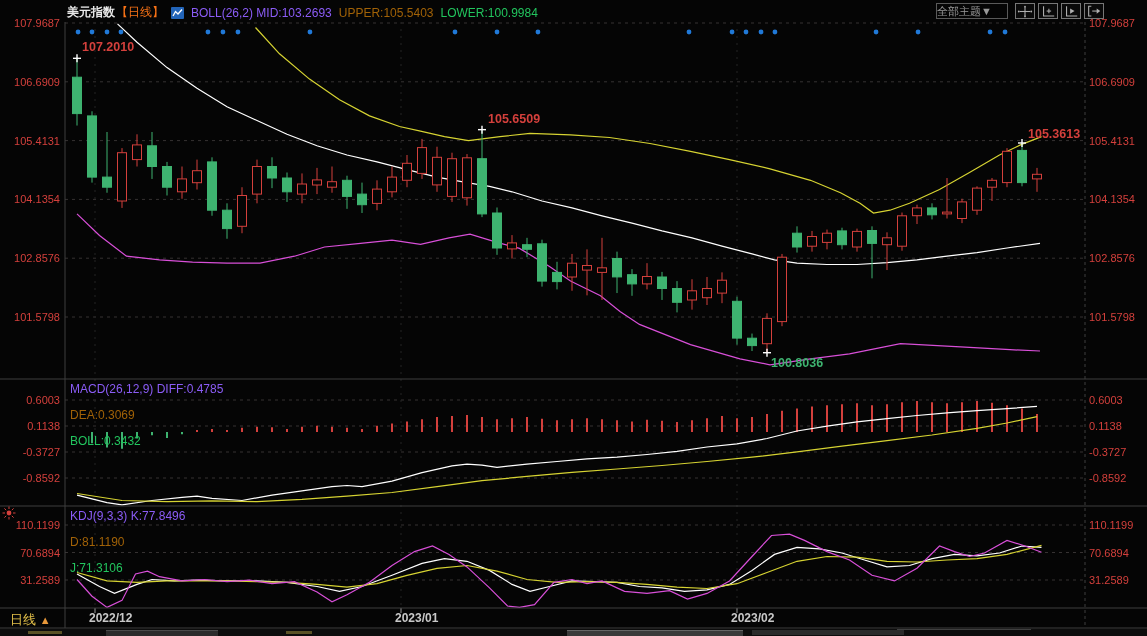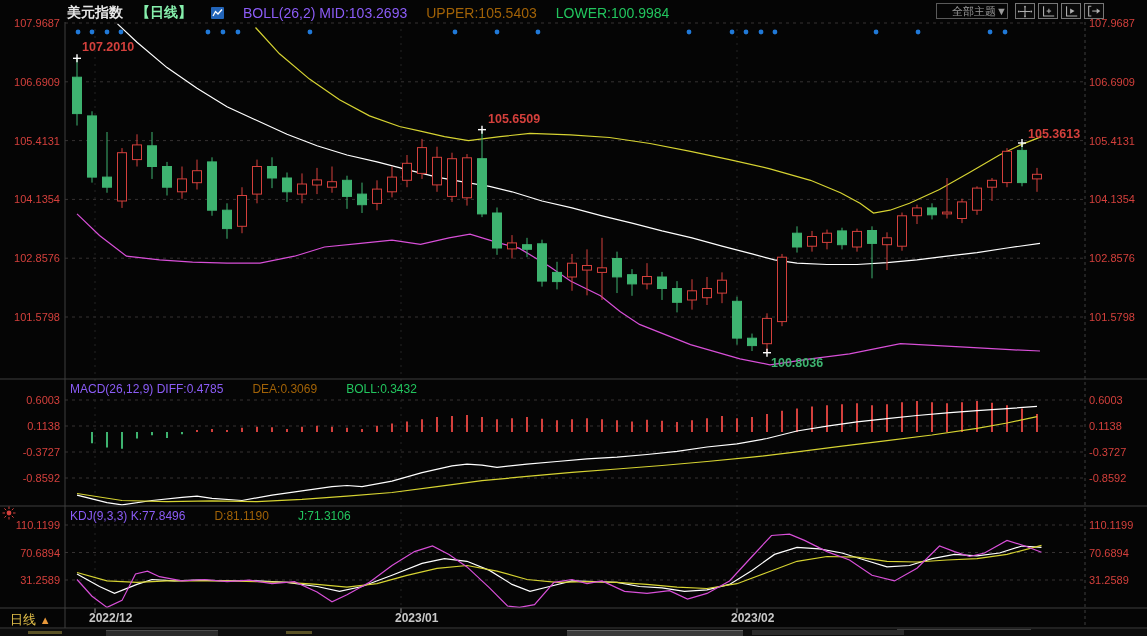--- a/index.html
+++ b/index.html
@@ -1,28 +1,28 @@
 <!DOCTYPE html>
 <html><head>
 <meta charset="utf-8">
 <style>
   html,body{margin:0;padding:0;background:#000;}
   #app{position:relative;width:1147px;height:636px;background:#050505;overflow:hidden;
        font-family:"Liberation Sans","DejaVu Sans",sans-serif;}
   #chart{position:absolute;left:0;top:0;}
   .ov{position:absolute;white-space:nowrap;}
-  .main-header{left:67px;top:4px;font-size:14px;display:flex;align-items:center;gap:19px;text-align:right;}
+  .main-header{left:67px;top:4px;font-size:12px;display:flex;align-items:center;gap:7px;text-align:right;}
   .t-white{color:#e8e8e8;font-weight:bold;}
-  .t-red{color:#86efac;font-weight:bold;}
+  .t-red{color:#f97316;font-weight:normal;}
   .t-yellow{color:#a16207;}
   .t-magenta{color:#22c55e;}
   .t-plain{color:#8b5cf6;}
-  .ind-header{font-size:12px;display:flex;gap:29px;}
+  .ind-header{font-size:12px;display:flex;gap:12px;flex-direction:column;}
   .theme-btn{left:936px;top:3px;width:70px;height:14px;border:1px solid #5a5a5a;color:#9a9a9a;
-             font-size:11px;text-align:right;line-height:14px;cursor:pointer;}
+             font-size:11px;text-align:left;line-height:14px;cursor:pointer;}
   .tools{left:1015px;top:3px;display:flex;gap:3px;}
   .tool-btn{width:18px;height:14px;border:1px solid #777;display:flex;align-items:center;
             justify-content:center;cursor:pointer;background:#0a0a0a;}
   .period-box{left:10px;top:611px;font-size:13px;font-weight:normal;color:#e4c14a;cursor:pointer;}
   .period-box .arrow{color:#e8983a;font-size:11px;}
   .bottom-bar{left:0;top:629px;width:1147px;height:7px;background:#0d0d0d;}
   .frag{position:absolute;}
 </style>
 </head>
 <body>

